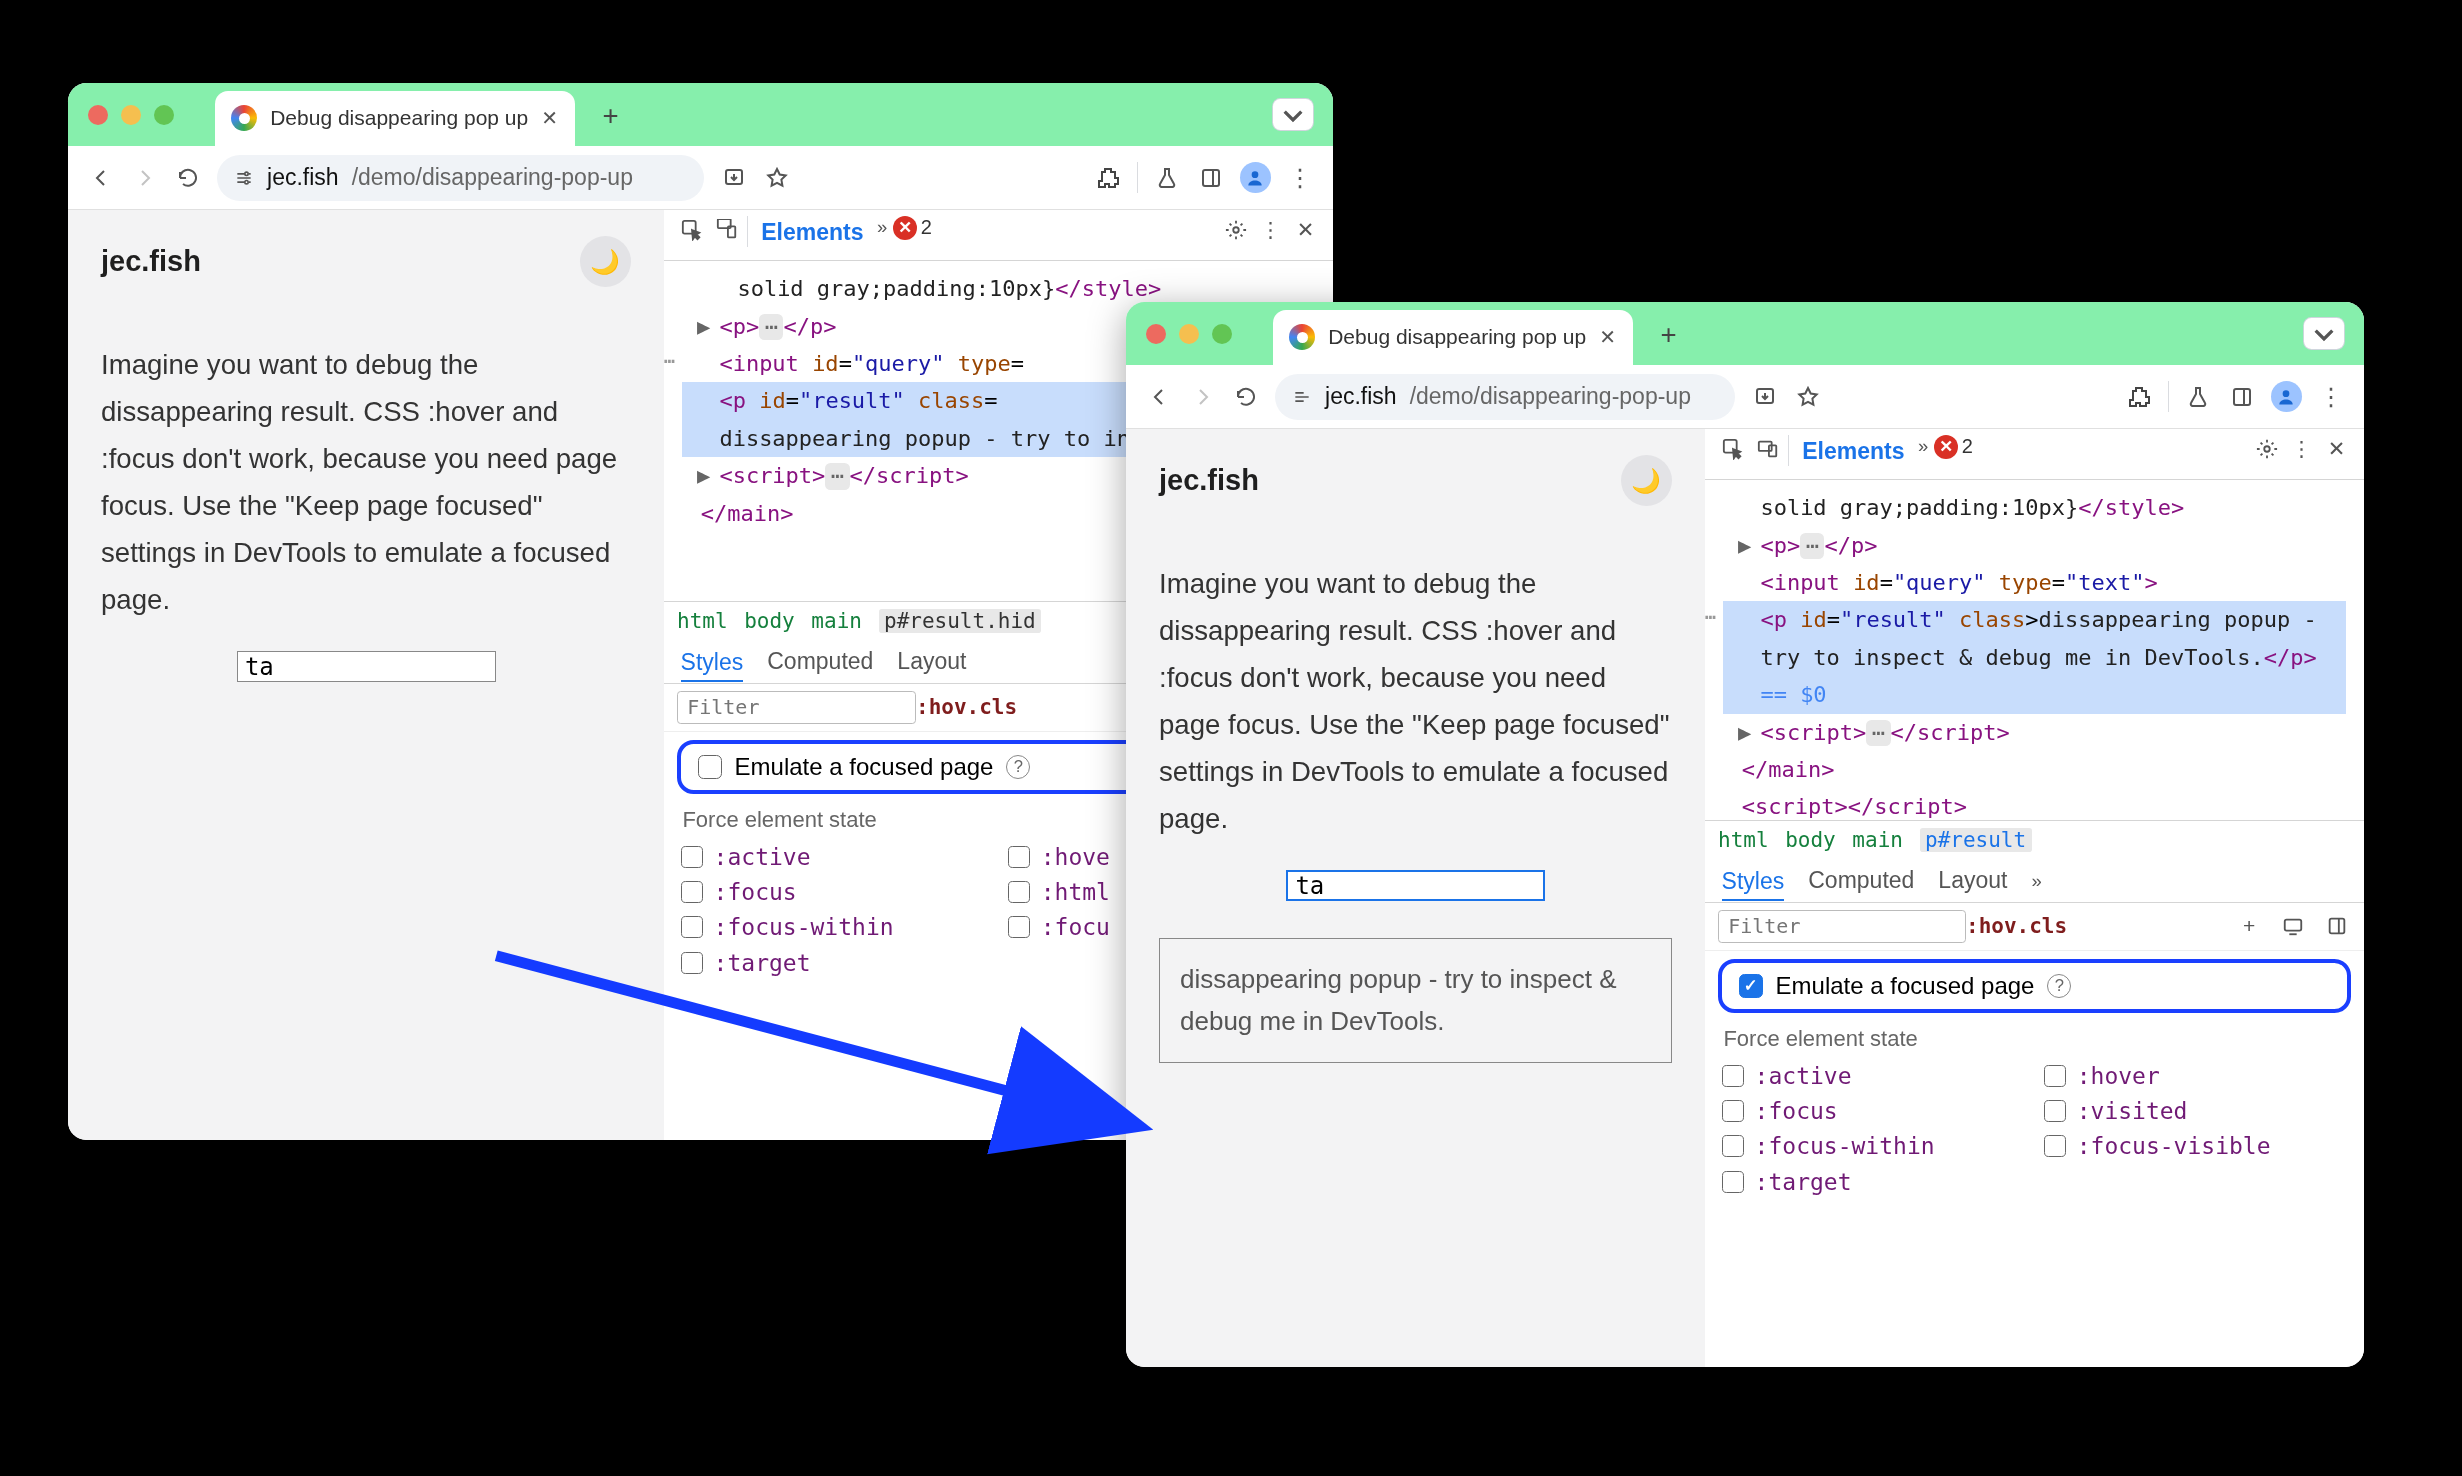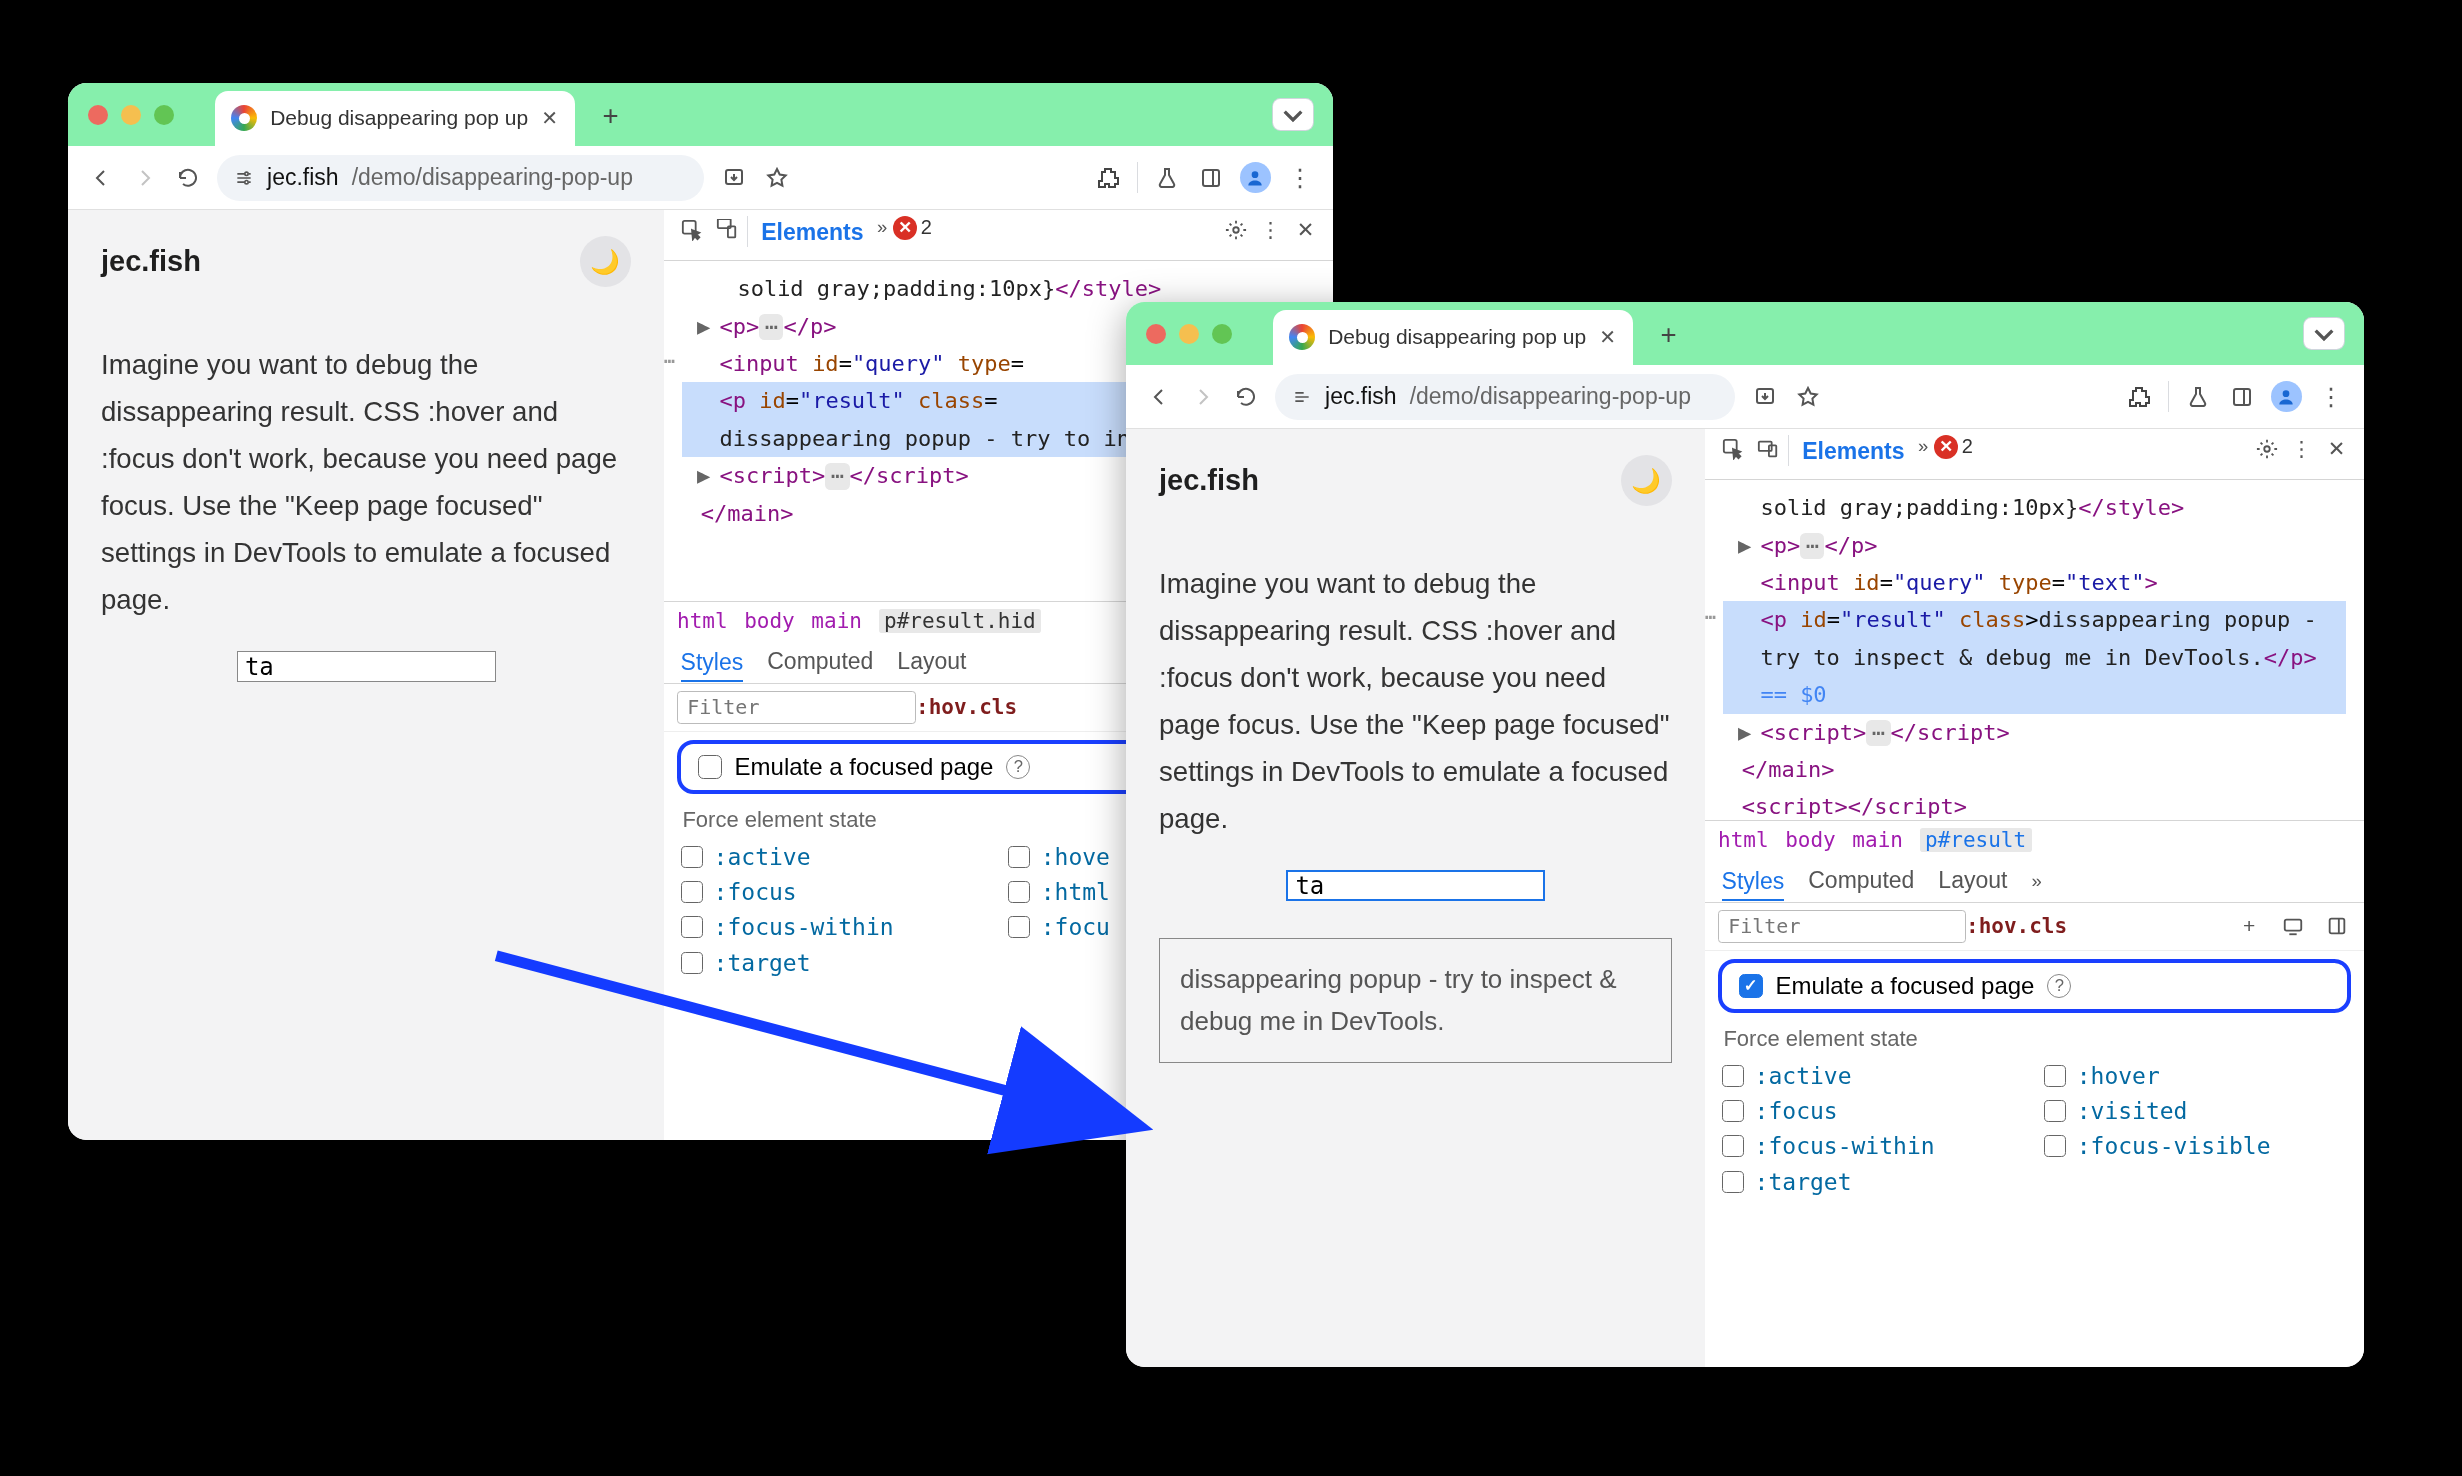--- a/index.html
+++ b/index.html
@@ -59,37 +59,37 @@
   .tagc{color:#881280}
   .attrn{color:#994500}
   .attrv{color:#1a1aa6}
   .nodetxt{color:#222}
   .pill{background:#e8e8e8;border-radius:5.5px;padding:0 5.5px;color:#666;display:inline-block;line-height:1.2}
   .eqsel{color:#4285f4}
   .selrow{background:#c8ddfc}
   .ellips{position:absolute;left:-18.4px;color:#999;font-weight:bold;font-size:18.4px}
   .w1 .dompanel .line1{padding-left:55px}
   .crumbs{border-top:0.9px solid #d5d5d5;padding:7.4px 13px;display:flex;gap:16.6px;font-size:21px;font-family:ui-monospace,monospace}
-  .crumb{color:#a21caf}
+  .crumb{color:#15803d}
   .crumb.sel{background:#e8e8e8;padding:0 5.5px;border-radius:2.8px;color:#333}
   .crumb.result{color:#1a73e8}
   .styletabs{display:flex;gap:24px;padding:7.4px 16.6px;border-bottom:0.9px solid #d5d5d5;font-size:23px;align-items:center}
   .styletab{color:#555}
   .styletab.active{color:#1a73e8;border-bottom:2.8px solid #1a73e8;padding-bottom:3.7px;margin-bottom:-8.3px}
   .stylefilter{display:flex;align-items:center;padding:7.4px 13px;font-size:21px;border-bottom:0.9px solid #eee}
   .filterinput{width:239px;height:33px;border:0.9px solid #bbb;border-radius:3.7px;padding:0 9.2px;font-size:20px;font-family:ui-monospace,monospace}
   .w2 .filterinput{width:248px}
   .hov{font-family:ui-monospace,monospace;color:#7f1d1d;font-weight:600}
   .stylesboxicons{margin-left:auto;display:flex;gap:14.7px}
   .emulate{display:flex;align-items:center;gap:13px;padding:9.2px 16.6px;border:4.6px solid #1a3fff;border-radius:16.6px;margin:7.4px 13px;font-size:24px}
   .chk{width:24px;height:24px;border:1.8px solid #666;border-radius:5.5px;flex-shrink:0;display:flex;align-items:center;justify-content:center}
   .chk.checked{background:#1a73e8;border-color:#1a73e8;color:#fff;font-size:16.6px;font-weight:bold}
   .help{width:24px;height:24px;border:1.8px solid #888;border-radius:50%;display:flex;align-items:center;justify-content:center;font-size:16.6px;color:#666}
   .forceh{padding:5.5px 18.4px;color:#666;font-size:22px}
-  .checks{padding:5.5px 16.6px;display:grid;grid-template-columns:1fr 1fr;gap:9.2px 18.4px;font-family:ui-monospace,monospace;font-size:23px;color:#0369a1}
+  .checks{padding:5.5px 16.6px;display:grid;grid-template-columns:1fr 1fr;gap:9.2px 18.4px;font-family:ui-monospace,monospace;font-size:23px;color:#701a75}
   .checkrow{display:flex;align-items:center;gap:11px}
   .sbox{width:22px;height:22px;border:1.8px solid #666;border-radius:4.6px}
   
   .arrow{position:absolute;left:441px;top:919px;width:754px;height:230px;pointer-events:none;z-index:99}
   .arrow svg{overflow:visible}
 </style>
 </head>
 <body>
 
 <div class="window w1">

